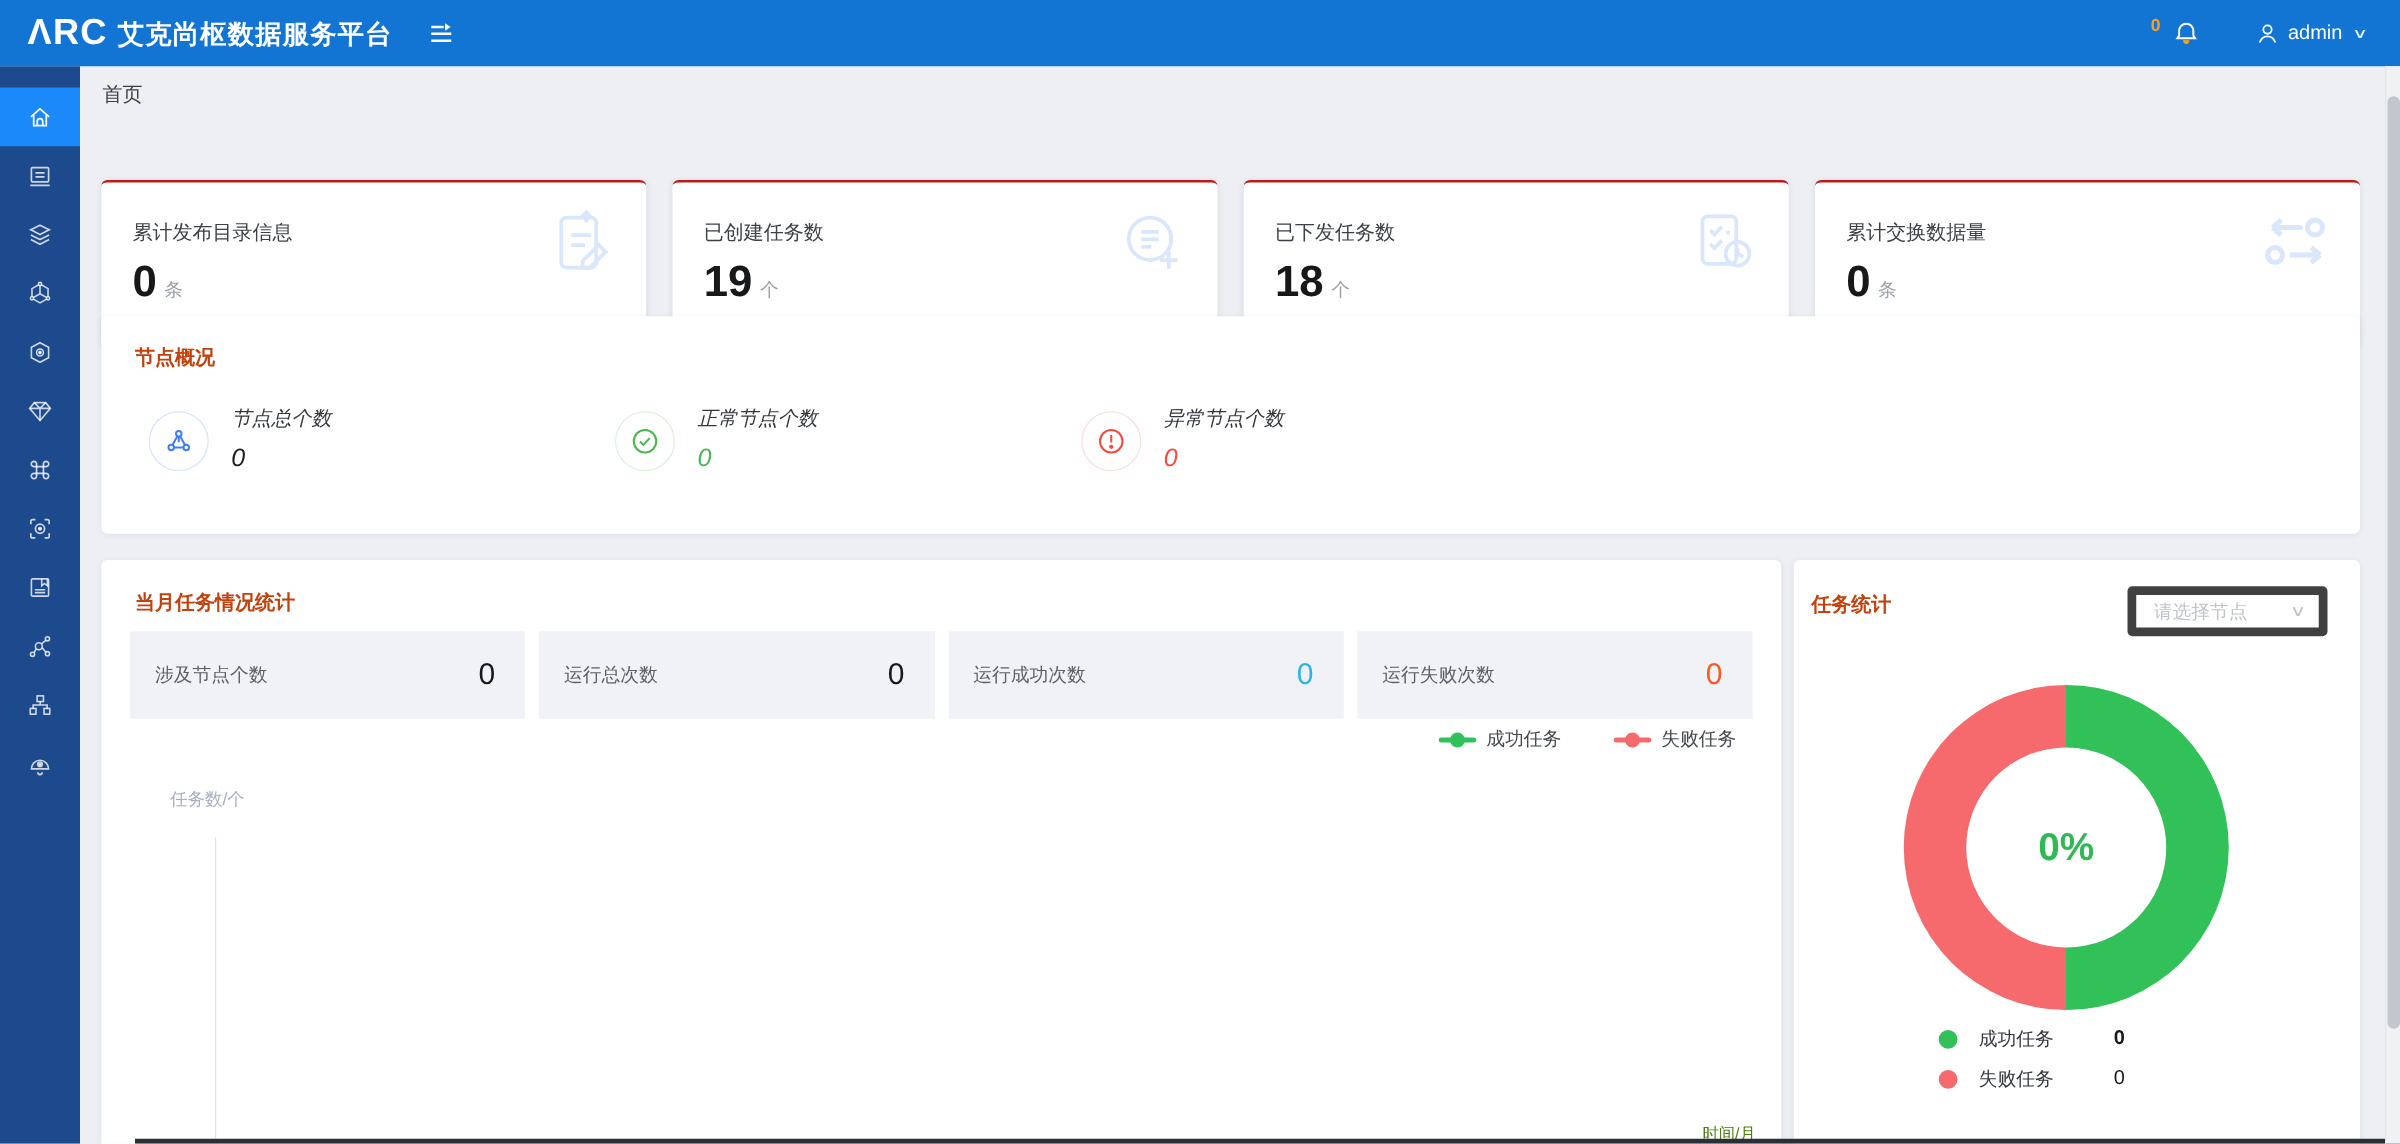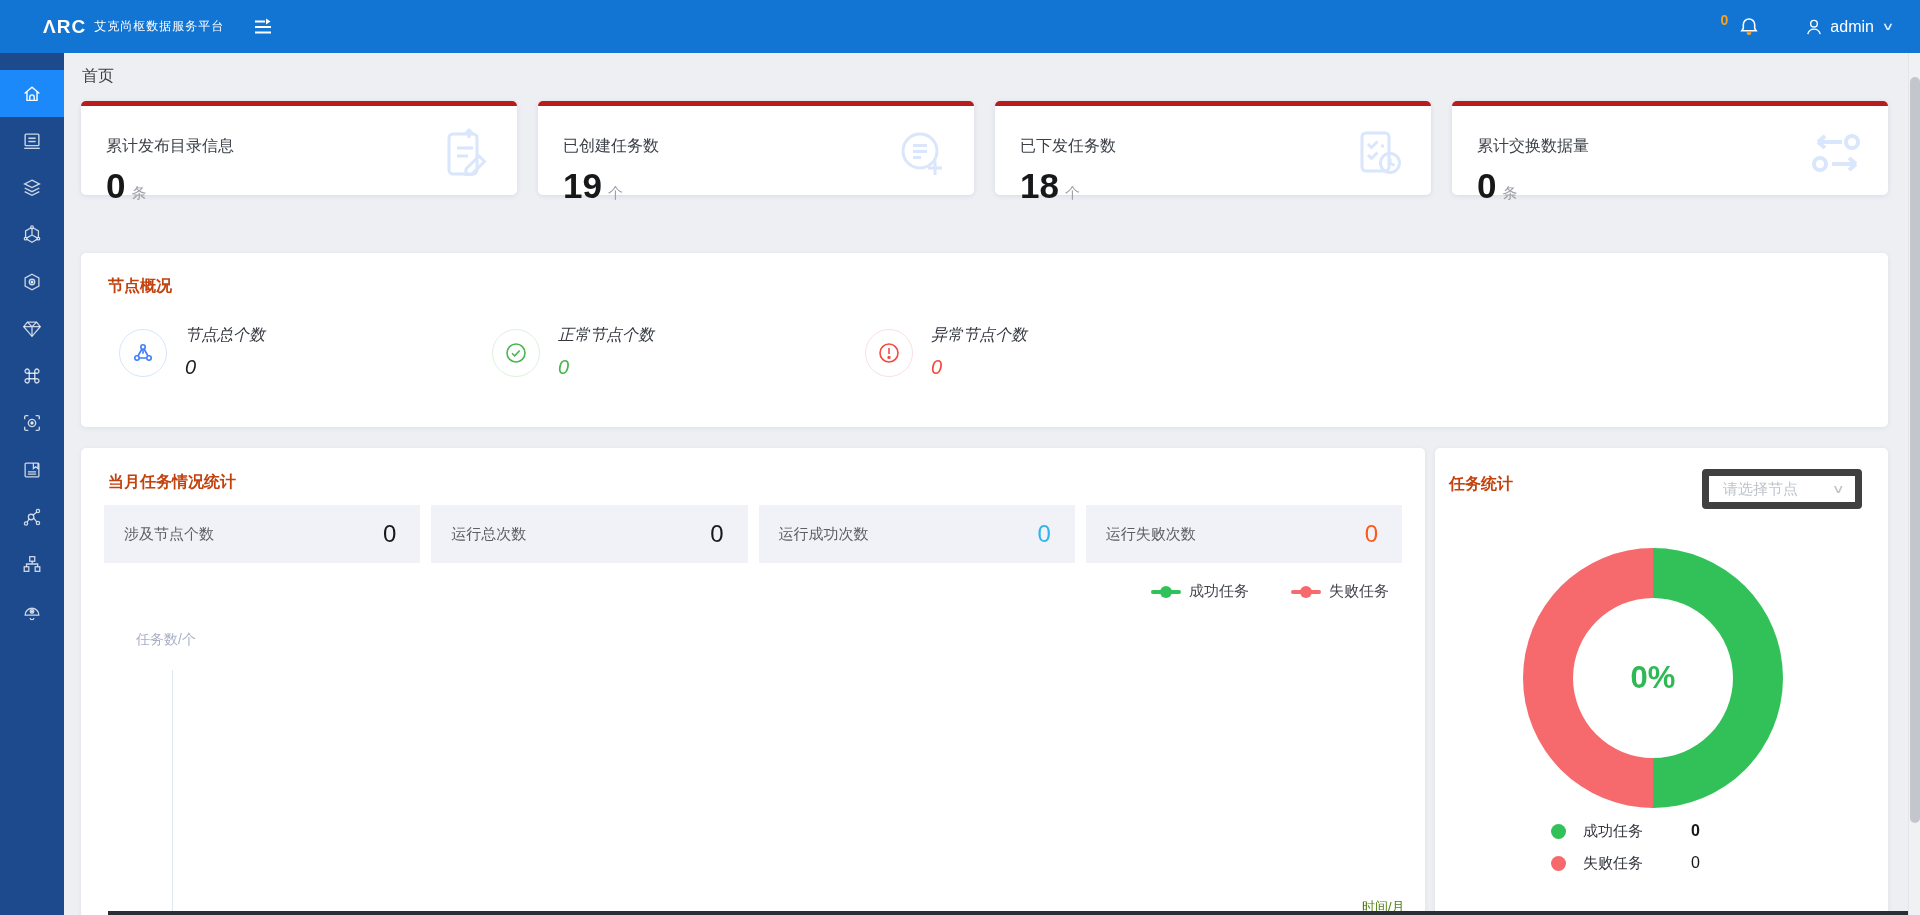--- a/index.html
+++ b/index.html
@@ -4,42 +4,42 @@
 <style>
   * { margin:0; padding:0; box-sizing:border-box; }
   html,body { width:1920px; height:915px; overflow:hidden; }
   body {
     font-family:"Liberation Sans","DejaVu Sans",sans-serif;
     background:#edeff3; position:relative; color:#303133;
   }
   
   .header { position:absolute; top:0; left:0; width:1920px; height:53px;
     background:#1274d3; display:flex; align-items:center; color:#fff; z-index:40; }
-  .logo { font-size:19px; font-weight:bold; letter-spacing:1px; margin-left:43px; line-height:1; }
-  .app-title { font-size:12px; font-weight:400; margin-left:8px; letter-spacing:1px; }
+  .logo { font-size:29px; font-weight:bold; letter-spacing:1px; margin-left:22px; line-height:1; }
+  .app-title { font-size:21px; font-weight:700; margin-left:8px; letter-spacing:1px; }
   .collapse-btn { margin-left:28px; cursor:pointer; display:flex; align-items:center; }
   .header-right { margin-left:auto; display:flex; align-items:center; margin-right:28px; gap:10px; }
   .badge-num { color:#faa21b; font-size:14px; font-weight:bold; transform:translateY(-7px); }
   .bell-wrap { display:flex; align-items:center; cursor:pointer; }
   .user-wrap { display:flex; align-items:center; gap:6px; margin-left:34px; cursor:pointer; }
   .user-name { font-size:16px; }
   .chevron { font-size:11px; transform:scaleX(1.6); opacity:.9; margin-left:4px; }
   
   .sidebar { position:absolute; top:53px; left:0; width:64px; height:862px;
     background:#1c4a8d; z-index:30; display:flex; flex-direction:column; padding-top:17px; }
   .side-item { width:64px; height:47px; display:flex; align-items:center; justify-content:center;
     color:rgba(255,255,255,.78); cursor:pointer; }
   .side-item.active { background:#1b89fa; color:#fff; }
   
   .main { position:absolute; left:64px; top:53px; width:1856px; height:862px; }
   .breadcrumb { position:absolute; left:18px; top:13px; font-size:16px; color:#3a3f45; }
   
   .cards { position:absolute; left:17px; top:48px; width:1807px; display:flex; gap:21px; }
-  .stat-card { flex:1; height:94px; background:#fff; border-radius:5px;
-    border-top:5px solid #b91c1c; box-shadow:0 1px 5px rgba(30,60,110,.10); position:relative; }
+  .stat-card { flex:1; height:133px; background:#fff; border-radius:5px;
+    border-top:2px solid #b91c1c; box-shadow:0 1px 5px rgba(30,60,110,.10); position:relative;margin-top:43px; }
   .stat-card .sc-title { position:absolute; left:25px; top:30px; font-size:16px; color:#3c4047; }
   .stat-card .sc-value { position:absolute; left:25px; top:60px; font-size:35px; font-weight:600; color:#17181a; }
   .stat-card .sc-unit { font-size:15px; font-weight:400; color:#9aa0a8; margin-left:6px; }
   .stat-card .sc-icon { position:absolute; right:20px; top:16px; color:#d9e6fb; }
   
   .node-panel { position:absolute; left:17px; top:200px; width:1807px; height:174px;
     background:#fff; border-radius:5px; box-shadow:0 1px 5px rgba(30,60,110,.08); }
   .panel-title { font-size:16px; font-weight:700; color:#c2410c; }
   .node-panel .panel-title { position:absolute; left:27px; top:23px; }
   .node-stats { position:absolute; left:38px; top:72px; display:flex;font-style:italic; }
@@ -50,21 +50,21 @@
   .node-ic.green { border:1px solid #def1de; color:#49b64e; }
   .node-ic.red   { border:1px solid #fae0df; color:#f5493d; }
   .node-texts .nlabel { font-size:16px; color:#33373d; }
   .node-texts .nvalue { font-size:20px; margin-top:10px; color:#1b1d20; }
   .nvalue.green { color:#49b64e; } .nvalue.red { color:#f5493d; }
   
   .bottom-left { position:absolute; left:17px; top:395px; width:1344px; height:522px;
     background:#fff; border-radius:5px 5px 0 0; box-shadow:0 1px 5px rgba(30,60,110,.08); }
   .bottom-left .panel-title { position:absolute; left:27px; top:24px; }
   .stat-boxes { position:absolute; left:23px; right:23px; top:57px; display:flex; gap:11px; }
-  .stat-box { flex:1; height:58px; background:#f0f2f7; display:flex; align-items:center;
+  .stat-box { flex:1; height:70px; background:#f0f2f7; display:flex; align-items:center;
     justify-content:space-between; padding:0 24px 0 20px; }
   .sb-label { font-size:15px; color:#5c6066; }
   .sb-value { font-size:24px; color:#17181a; }
   .sb-value.cyan { color:#2cb5e8; } .sb-value.orange { color:#fb5a1c; }
   .chart-legend { position:absolute; top:134px; right:36px; display:flex; gap:42px; }
   .cl-item { display:flex; align-items:center; gap:8px; cursor:pointer; }
   .cl-marker { position:relative; width:30px; height:4px; border-radius:2px; }
   .cl-marker::after { content:""; position:absolute; left:50%; top:50%; transform:translate(-50%,-50%);
     width:12px; height:12px; border-radius:50%; background:inherit; }
   .cl-label { font-size:15px; color:#43474d; }

